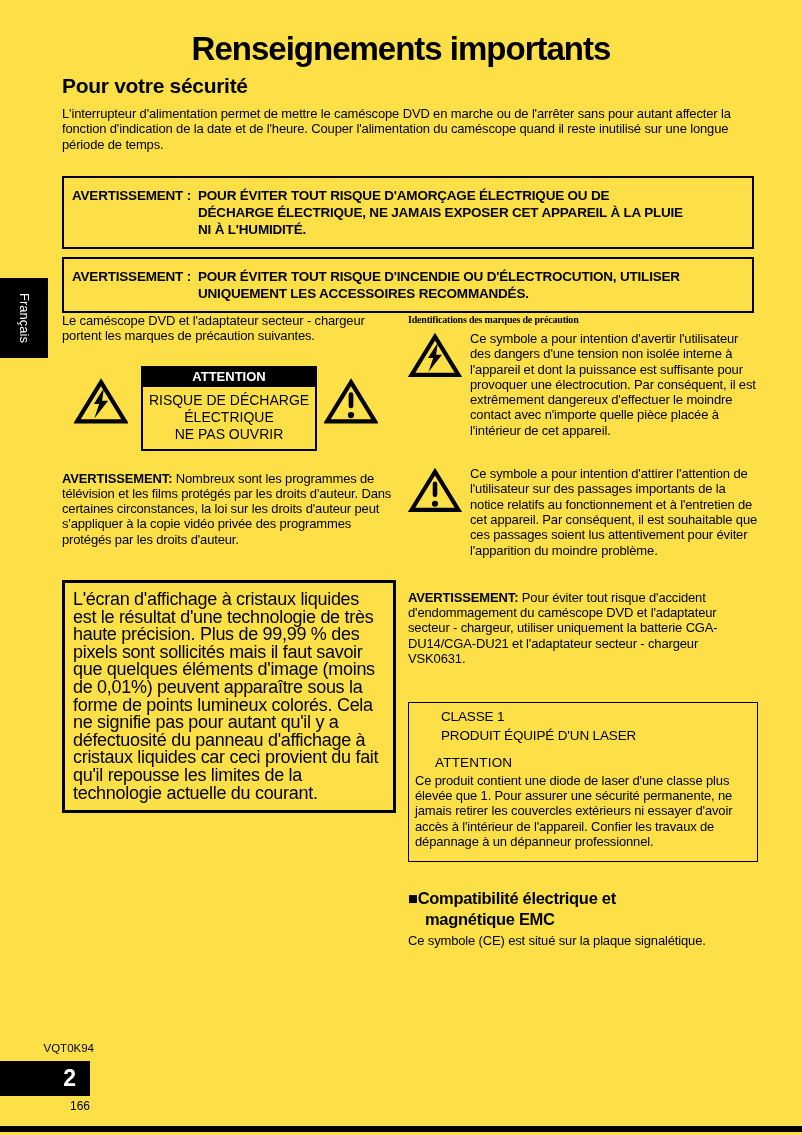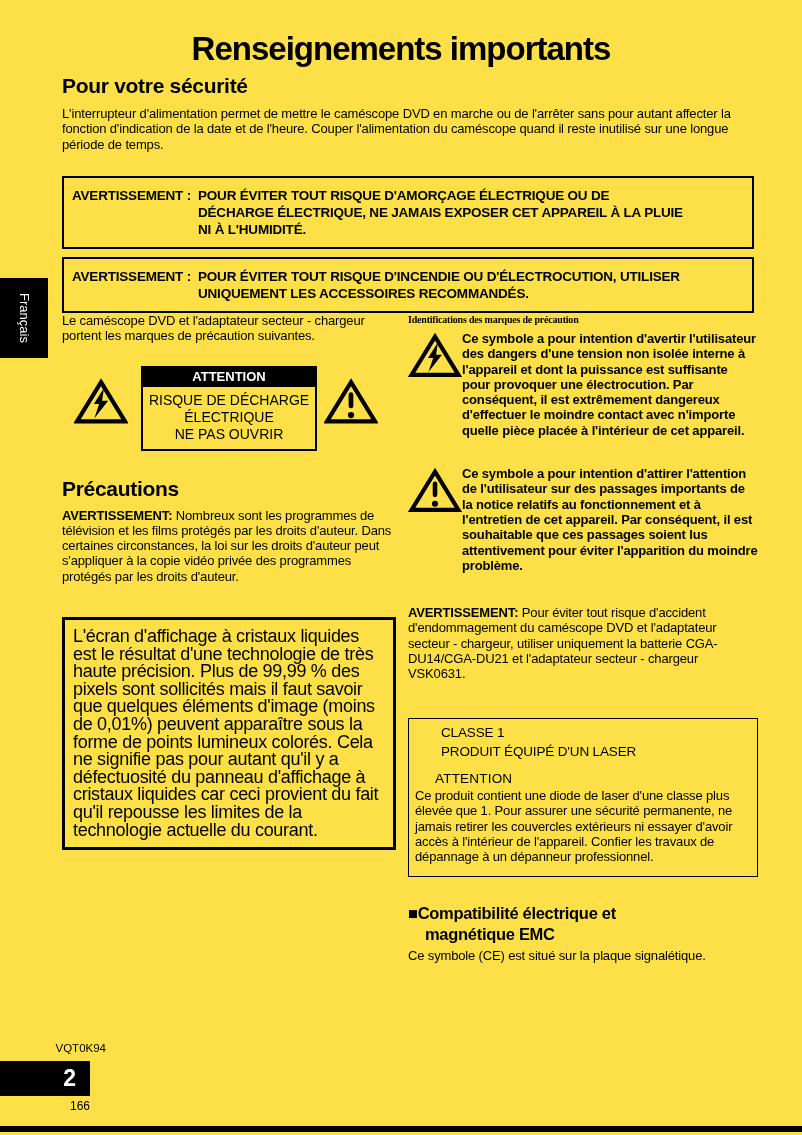--- a/index.html
+++ b/index.html
@@ -66,21 +66,21 @@
   .precautions-p { margin-top:7px; }
   .inline-bold { font-weight:700; }
 
   .lcd-box {
     margin-top:33px; border:3px solid #000; padding:8px 8px;
     font-size:18px; line-height:17.6px; letter-spacing:-0.3px;
   }
 
   
   .marks-heading { font-size:10px; font-weight:700; line-height:17px; letter-spacing:-0.2px;font-family:Liberation Serif, serif; }
-  .mark-item { display:flex; gap:0; align-items:flex-start;font-weight:bold; }
+  .mark-item { display:flex; gap:8px; align-items:flex-start; }
   #mark-item-1 { margin-top:3px; }
   #mark-item-2 { margin-top:28px; }
   .mark-icon { flex:0 0 54px; width:54px; height:46px; margin-top:2px; }
   .mark-text { flex:1; }
 
   .battery-warning { margin-top:32px; }
 
   .laser-box {
     margin-top:36px; border:1.5px solid #000; padding:4px 8px 12px 6px;
     font-size:13px; line-height:15.3px; letter-spacing:-0.15px;
@@ -91,21 +91,21 @@
 
   .emc { margin-top:26px; }
   .emc-h {
     font-size:16.5px; font-weight:700; line-height:21px; letter-spacing:-0.3px;
     padding-left:17px; text-indent:-17px; width:300px;
   }
   .emc-body { margin-top:3px; }
 
   
   .footer-code {
-    position:absolute; left:16px; top:1042px; width:90px;
+    position:absolute; left:4px; top:1042px; width:90px;
     text-align:right; font-size:11.5px;
   }
   .page-box {
     position:absolute; left:0; top:1061px; width:90px; height:35px;
     background:#000; color:#fff; text-align:right;
     font-size:23px; font-weight:700; line-height:35px; padding-right:14px;
   }
   .page-alt {
     position:absolute; left:0; top:1099px; width:90px;
     text-align:right; font-size:12px;
@@ -158,21 +158,20 @@
 ÉLECTRIQUE
 NE PAS OUVRIR</div>
       </div>
       <svg class="tri-abs" id="tri-excl-label" viewBox="0 0 64 56" aria-hidden="true">
         <path d="M32 4.5 L60.5 51 L3.5 51 Z" fill="none" stroke="#000" stroke-width="5"></path>
         <rect x="29.2" y="16.5" width="5.6" height="19" rx="2.8" fill="#000"></rect>
         <circle cx="32" cy="43.5" r="3.7" fill="#000"></circle>
       </svg>
     </div>
 
-    <h2 class="precautions-h">Précautions</h2>
     <p class="body-text precautions-p"><span class="inline-bold">AVERTISSEMENT:</span><span> Nombreux sont les programmes de télévision et les films protégés par les droits d'auteur. Dans certaines circonstances, la loi sur les droits d'auteur peut s'appliquer à la copie vidéo privée des programmes protégés par les droits d'auteur.</span></p>
 
     <div class="lcd-box">L'écran d'affichage à cristaux liquides est le résultat d'une technologie de très haute précision. Plus de 99,99 % des pixels sont sollicités mais il faut savoir que quelques éléments d'image (moins de 0,01%) peuvent apparaître sous la forme de points lumineux colorés. Cela ne signifie pas pour autant qu'il y a défectuosité du panneau d'affichage à cristaux liquides car ceci provient du fait qu'il repousse les limites de la technologie actuelle du courant.</div>
   </div>
 
   <div class="col-right">
     <h3 class="marks-heading">Identifications des marques de précaution</h3>
 
     <div class="mark-item" id="mark-item-1">
       <svg class="mark-icon" viewBox="0 0 64 56" aria-hidden="true">

